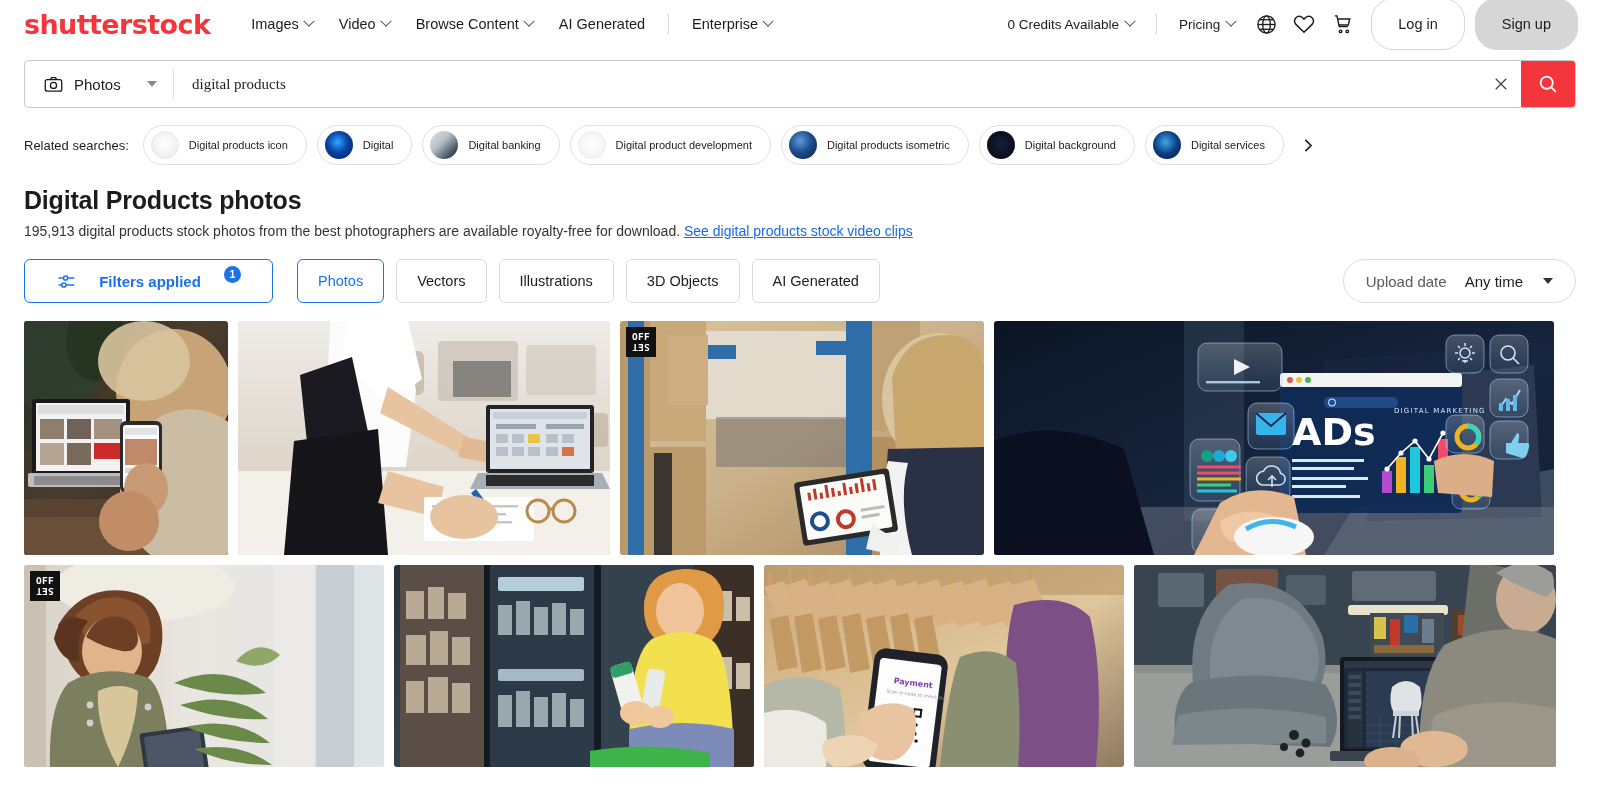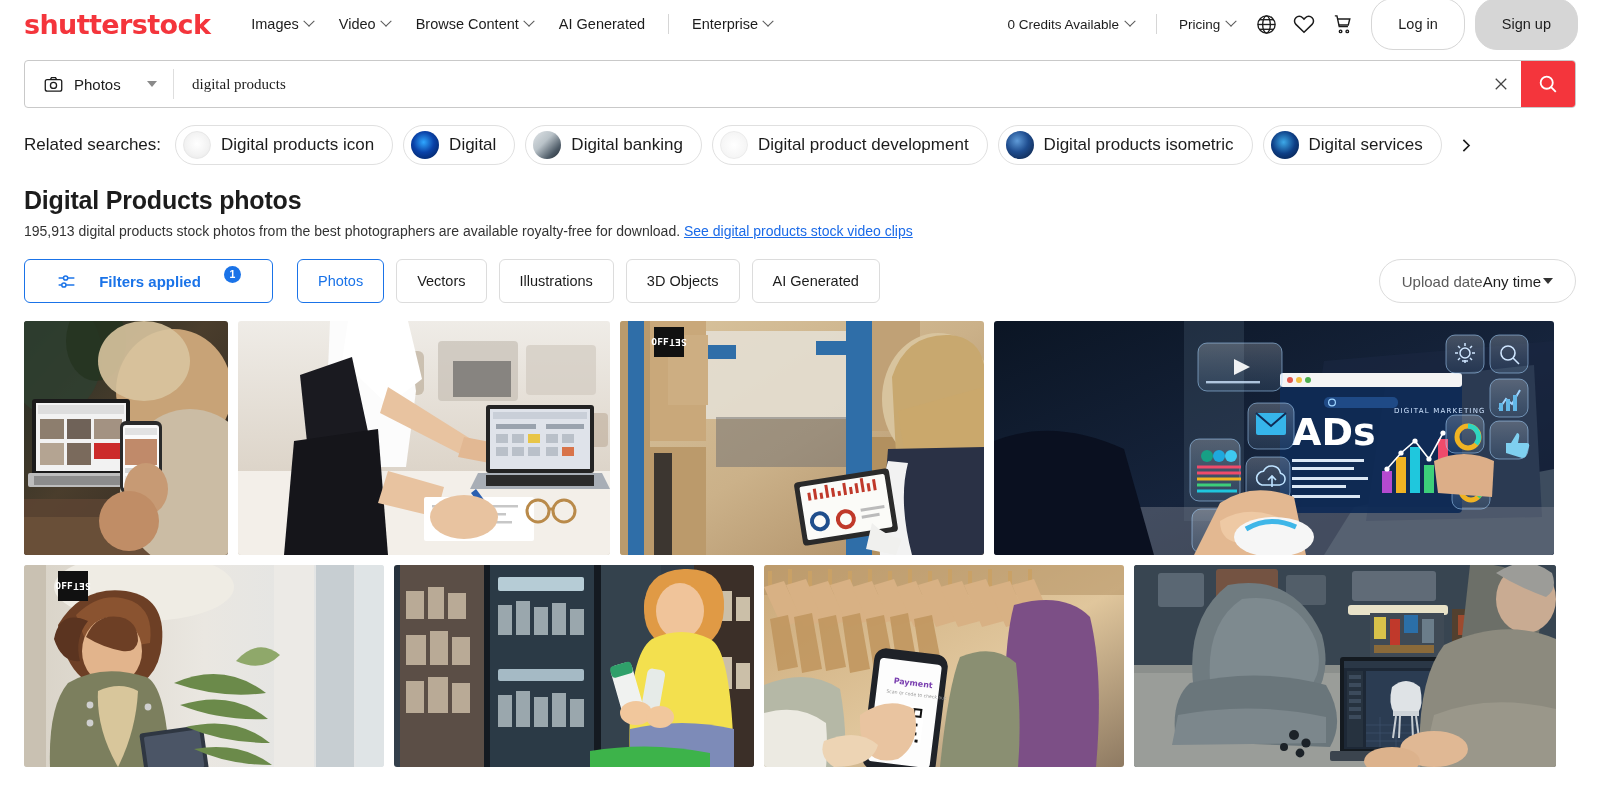--- a/index.html
+++ b/index.html
@@ -164,33 +164,33 @@
   .relatedrow {
     display: flex;
     align-items: center;
     padding: 0 24px;
     margin-top: 16px;
     gap: 10px;
     height: 42px;
     overflow: hidden;
   }
   .related-label {
-    font-size: 17px;
+    font-size: 13px;
     color: #1c1c1c;
     white-space: nowrap;
     margin-right: 4px;
   }
   .chip {
     display: flex; align-items: center;
     gap: 10px;
     height: 40px;
     border: 1px solid #e0e0e0;
     border-radius: 22px;
     padding: 0 18px 0 7px;
-    font-size: 17px;
+    font-size: 11px;
     background: #fff;
     cursor: pointer;
     white-space: nowrap;
     flex-shrink: 0;
   }
   .chip-thumb {
     width: 28px; height: 28px;
     border-radius: 50%;
     flex-shrink: 0;
     background: #eee;
@@ -269,21 +269,21 @@
   .tab.active {
     border: 1.5px solid #1a73e8;
     color: #1a73e8;
   }
   .tab.first-tab { margin-left: 12px; }
   .upload-date {
     margin-left: auto;
     height: 44px;
     border: 1px solid #dcdcdc;
     border-radius: 22px;
-    display: flex; align-items: center; gap: 0;
+    display: flex; align-items: center; gap: 18px;
     padding: 0 22px;
     font-size: 15px;
     cursor: pointer;
     background: #fff;
     white-space: nowrap;
   }
   .upload-date .dim { color: #5a5a5a; }
   .tri-down {
     width: 0; height: 0;
     border-left: 5px solid transparent;
@@ -306,25 +306,24 @@
     position: absolute;
     top: 6px; left: 6px;
     width: 30px; height: 30px;
     background: #111;
     color: #fff;
     font-family: "DejaVu Sans Mono", monospace;
     font-size: 9.5px;
     font-weight: 700;
     line-height: 10px;
     display: flex;
-    flex-direction: row;
+    flex-direction: column;
     align-items: center;
     justify-content: center;
     letter-spacing: 0.2px;
-    margin-left: 28px;
   }
   .offset-badge .b { transform: scaleY(-1) scaleX(-1); }
 </style>
 </head>
 <body>
 
 <div class="topnav">
   <div class="logo">shutterstock</div>
 
   <div class="nav-left">
@@ -439,20 +438,24 @@
   <div class="chip">
     <span class="chip-thumb" style="background:radial-gradient(circle at 50% 50%, #ffffff 0%, #f5f5f5 70%, #e9e9e9 100%); border:1px solid #ececec;"></span>
     <span>Digital product development</span>
   </div>
 
   <div class="chip">
     <span class="chip-thumb" style="background:radial-gradient(circle at 40% 35%, #5f9bd8 0%, #1f4d8f 45%, #0c1e3c 100%);"></span>
     <span>Digital products isometric</span>
   </div>
 
+  <div class="chip">
+    <span class="chip-thumb" style="background:radial-gradient(circle at 50% 50%, #15203a 0%, #0a0e1c 70%, #05070e 100%);"></span>
+    <span>Digital background</span>
+  </div>
 
   <div class="chip">
     <span class="chip-thumb" style="background:radial-gradient(circle at 45% 40%, #3da9e8 0%, #0e3f86 50%, #05173a 100%);"></span>
     <span>Digital services</span>
   </div>
 
   <div class="chip-next">
     <svg viewBox="0 0 24 24" width="17" height="17" fill="none" stroke="#1c1c1c" stroke-width="2.3">
       <polyline points="9,4 17,12 9,20"></polyline>
     </svg>

